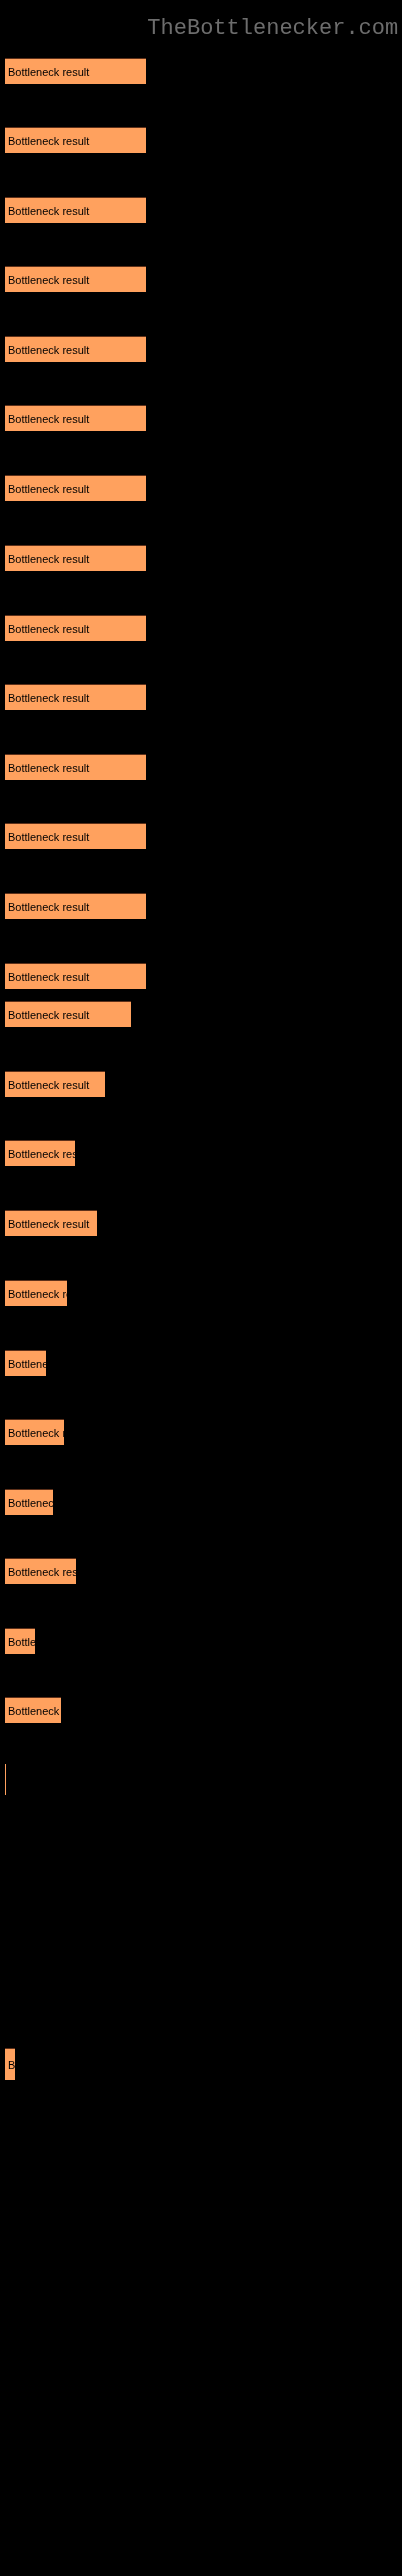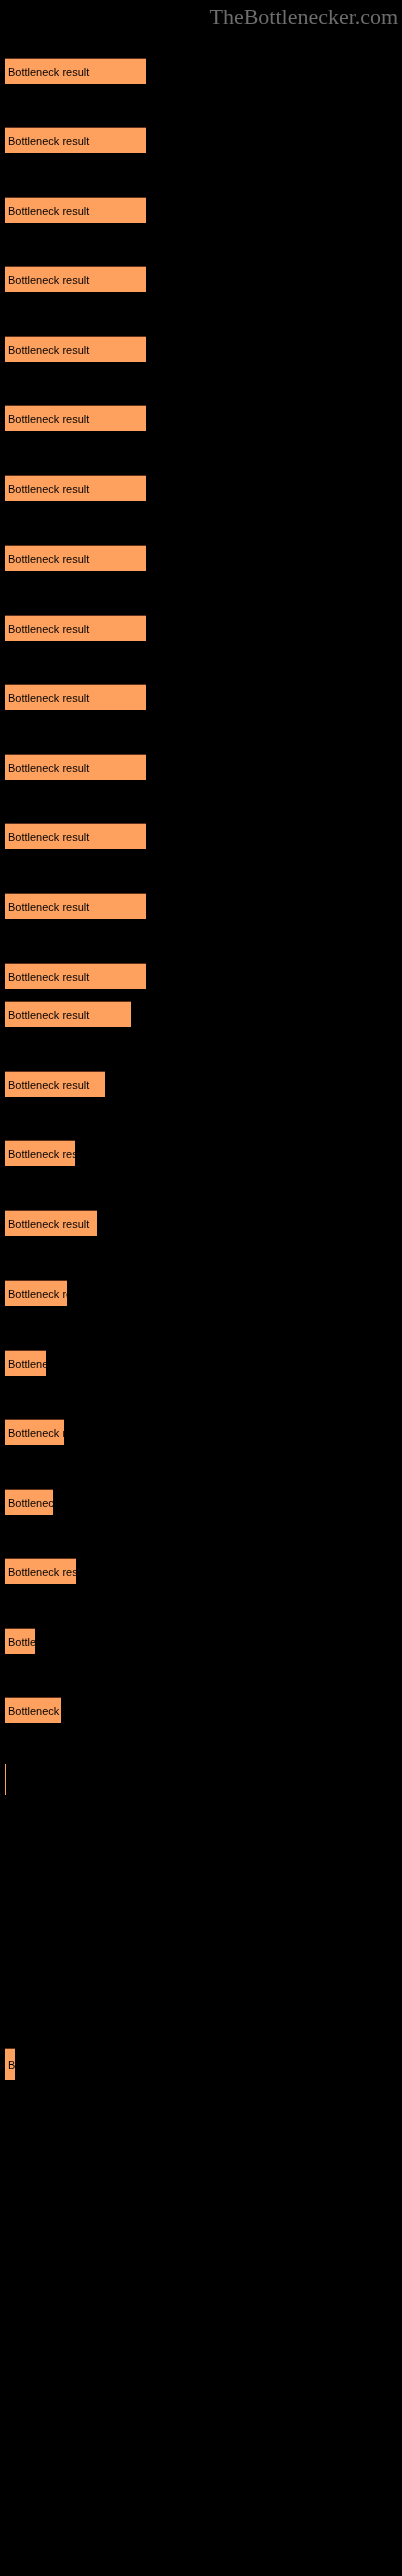--- a/index.html
+++ b/index.html
@@ -12,25 +12,25 @@
     height: 2576px;
     position: relative;
     overflow: hidden;
     font-family: "Liberation Sans", sans-serif;
     -webkit-font-smoothing: antialiased;
   }
 
   .site-title {
     position: absolute;
     right: 4.8px;
-    top: 4px;
+    top: 16px;
     font-size: 22px;
     line-height: 26px;
     color: #6d6d6d;
-    font-family: Liberation Serif, serif;
+    font-family: Liberation Mono, monospace;
     white-space: nowrap;
     letter-spacing: 0px;
     margin-left: 36px;
   }
 
   .chart-area {
     position: absolute;
     left: 0;
     top: 11px;
     width: 324px;

